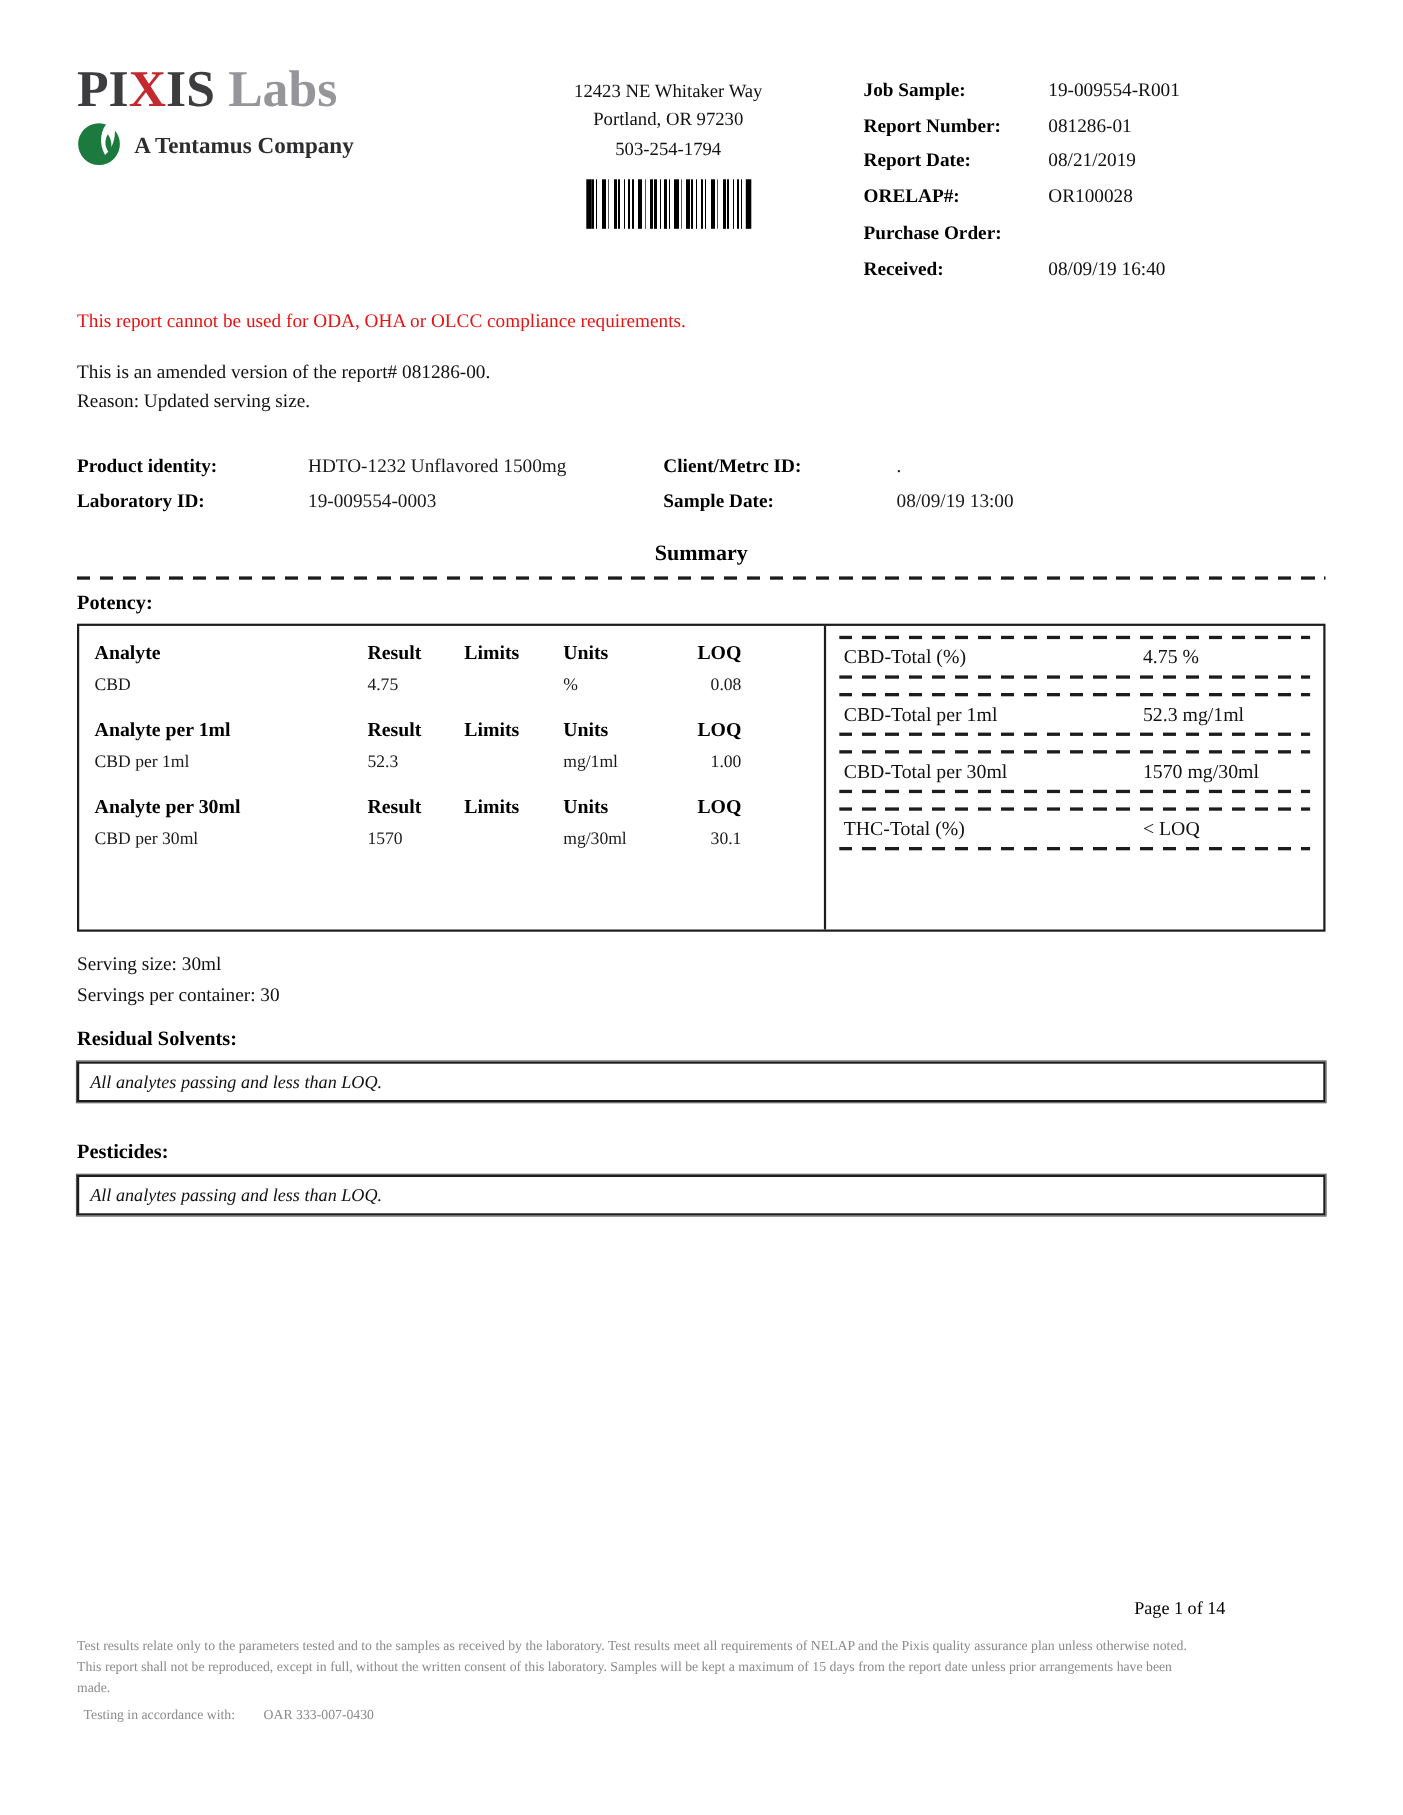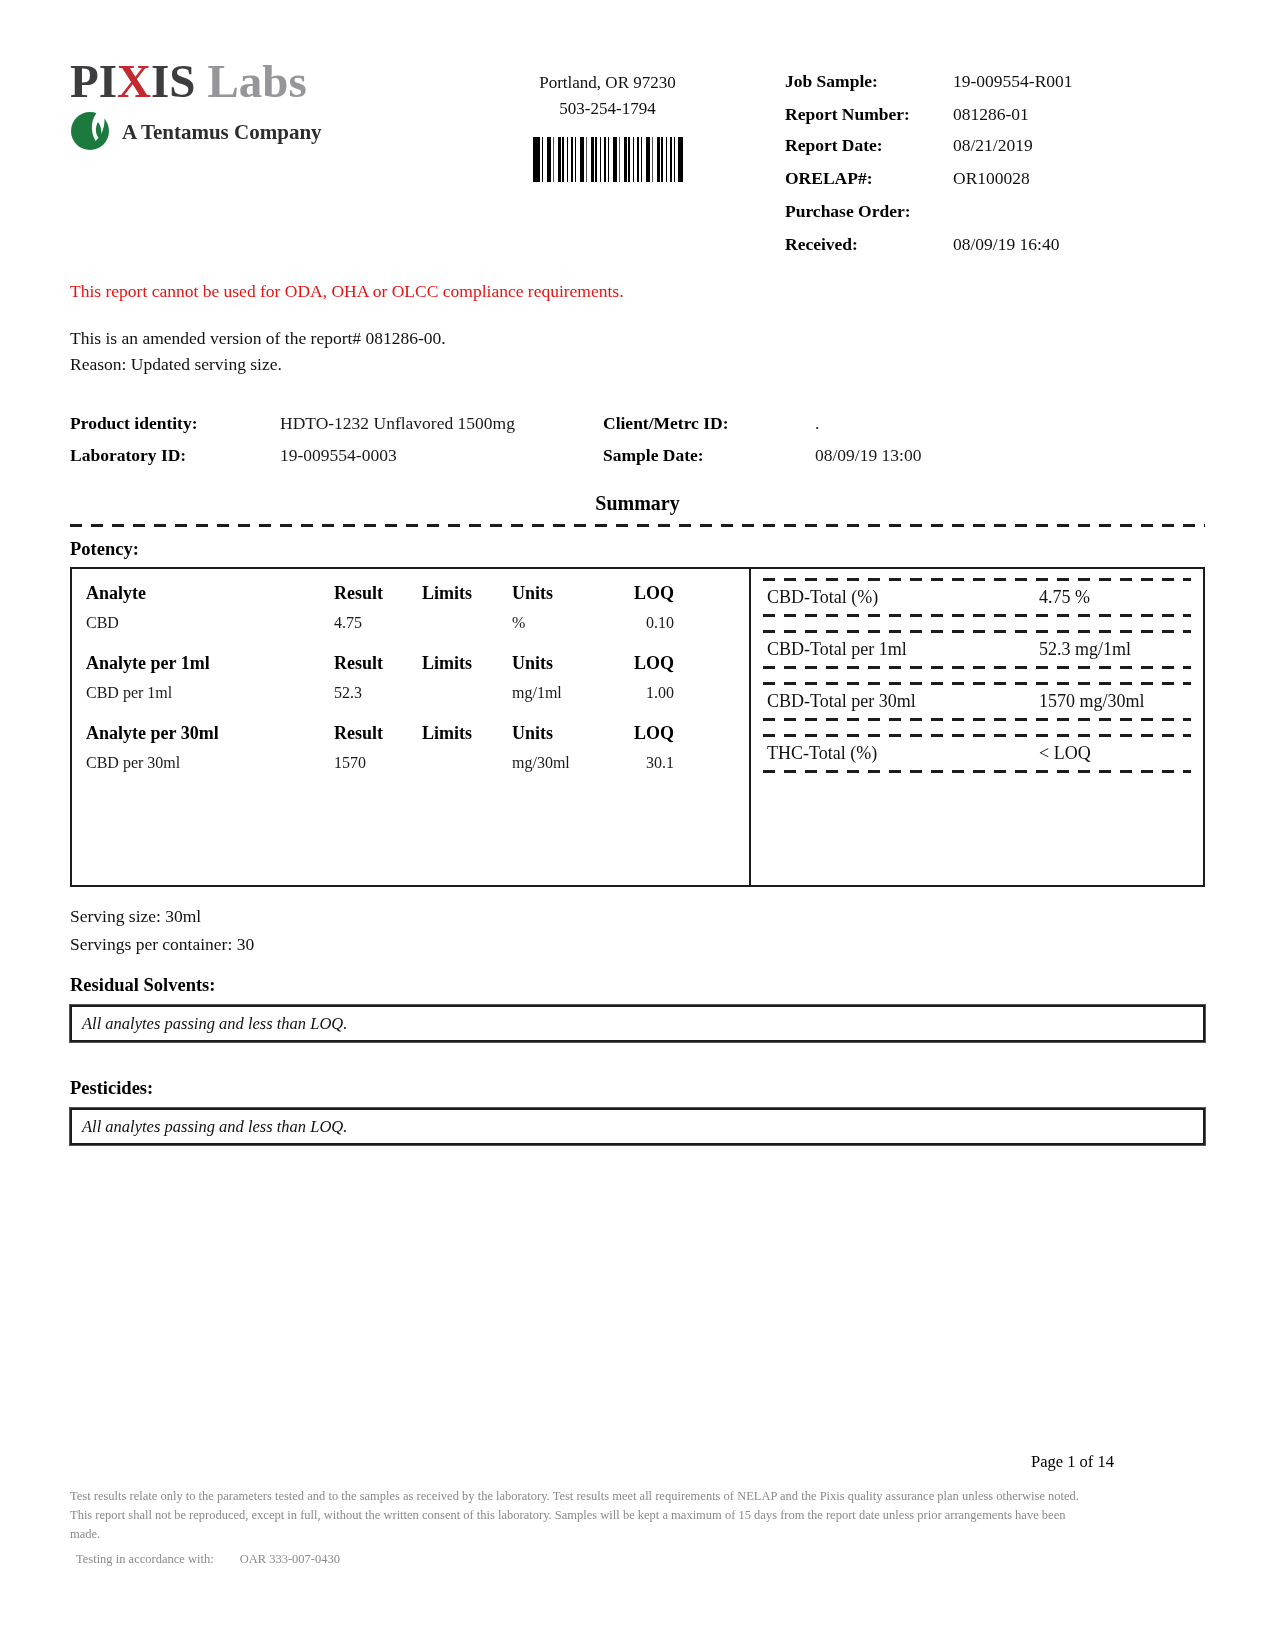--- a/index.html
+++ b/index.html
@@ -62,21 +62,21 @@
   .dash { height: 3px; background: repeating-linear-gradient(90deg, #1c1c1c 0 12px, transparent 12px 21px); }
   .summary-sep { margin-top: 9px; }
 
   .section-h { font-size: 18.5px; font-weight: bold; color: #000; }
   .potency-h { margin-top: 12px; }
 
   
   .potency-box {
     margin-top: 7px;
     display: flex;
-    height: 320px;
+    height: 280px;
     border: 2px solid #1c1c1c;
   }
   .pt-left { flex: 1 1 auto; border-right: 2px solid #1c1c1c; padding: 14px 16px 0 14px; }
   .pt-row { display: grid; grid-template-columns: 248px 88px 90px 92px 70px; align-items: baseline; }
   .pt-row span:last-child { text-align: right; }
   .pt-head { font-weight: bold; font-size: 18px; color: #000; }
   .pt-data { font-size: 16px; color: #1a1a1a; margin-top: 10px; }
   .pt-group { margin-bottom: 21px; }
 
   .pt-right { width: 452px; padding: 9px 12px 0 12px; }
@@ -124,20 +124,21 @@
               <path d="M29 1 C21 9 19.5 21 25.5 32 C34 25 36.5 11 33 1.5 Z" fill="#ffffff"></path>
               <path d="M28 13 C24.5 19 25.5 26 29.5 30 C32.5 25 31.5 17.5 28 13 Z" fill="#1c7a3f"></path>
             </svg>
           </span>
           <span class="tagline">A Tentamus Company</span>
         </div>
       </div>
 
       <div class="center-block">
         <div class="addr">
+          <div>12423 NE Whitaker Way</div>
           <div>Portland, OR 97230</div>
           <div>503-254-1794</div>
         </div>
         <div class="barcode"></div>
       </div>
 
       <div class="info-block">
         <div class="info-row gap-after">
           <span class="info-label">Job Sample:</span>
           <span class="info-value">19-009554-R001</span>
@@ -196,21 +197,21 @@
             <span>Result</span>
             <span>Limits</span>
             <span>Units</span>
             <span>LOQ</span>
           </div>
           <div class="pt-row pt-data">
             <span>CBD</span>
             <span>4.75</span>
             <span></span>
             <span>%</span>
-            <span>0.10</span>
+            <span>0.08</span>
           </div>
         </div>
         <div class="pt-group">
           <div class="pt-row pt-head">
             <span>Analyte per 1ml</span>
             <span>Result</span>
             <span>Limits</span>
             <span>Units</span>
             <span>LOQ</span>
           </div>

